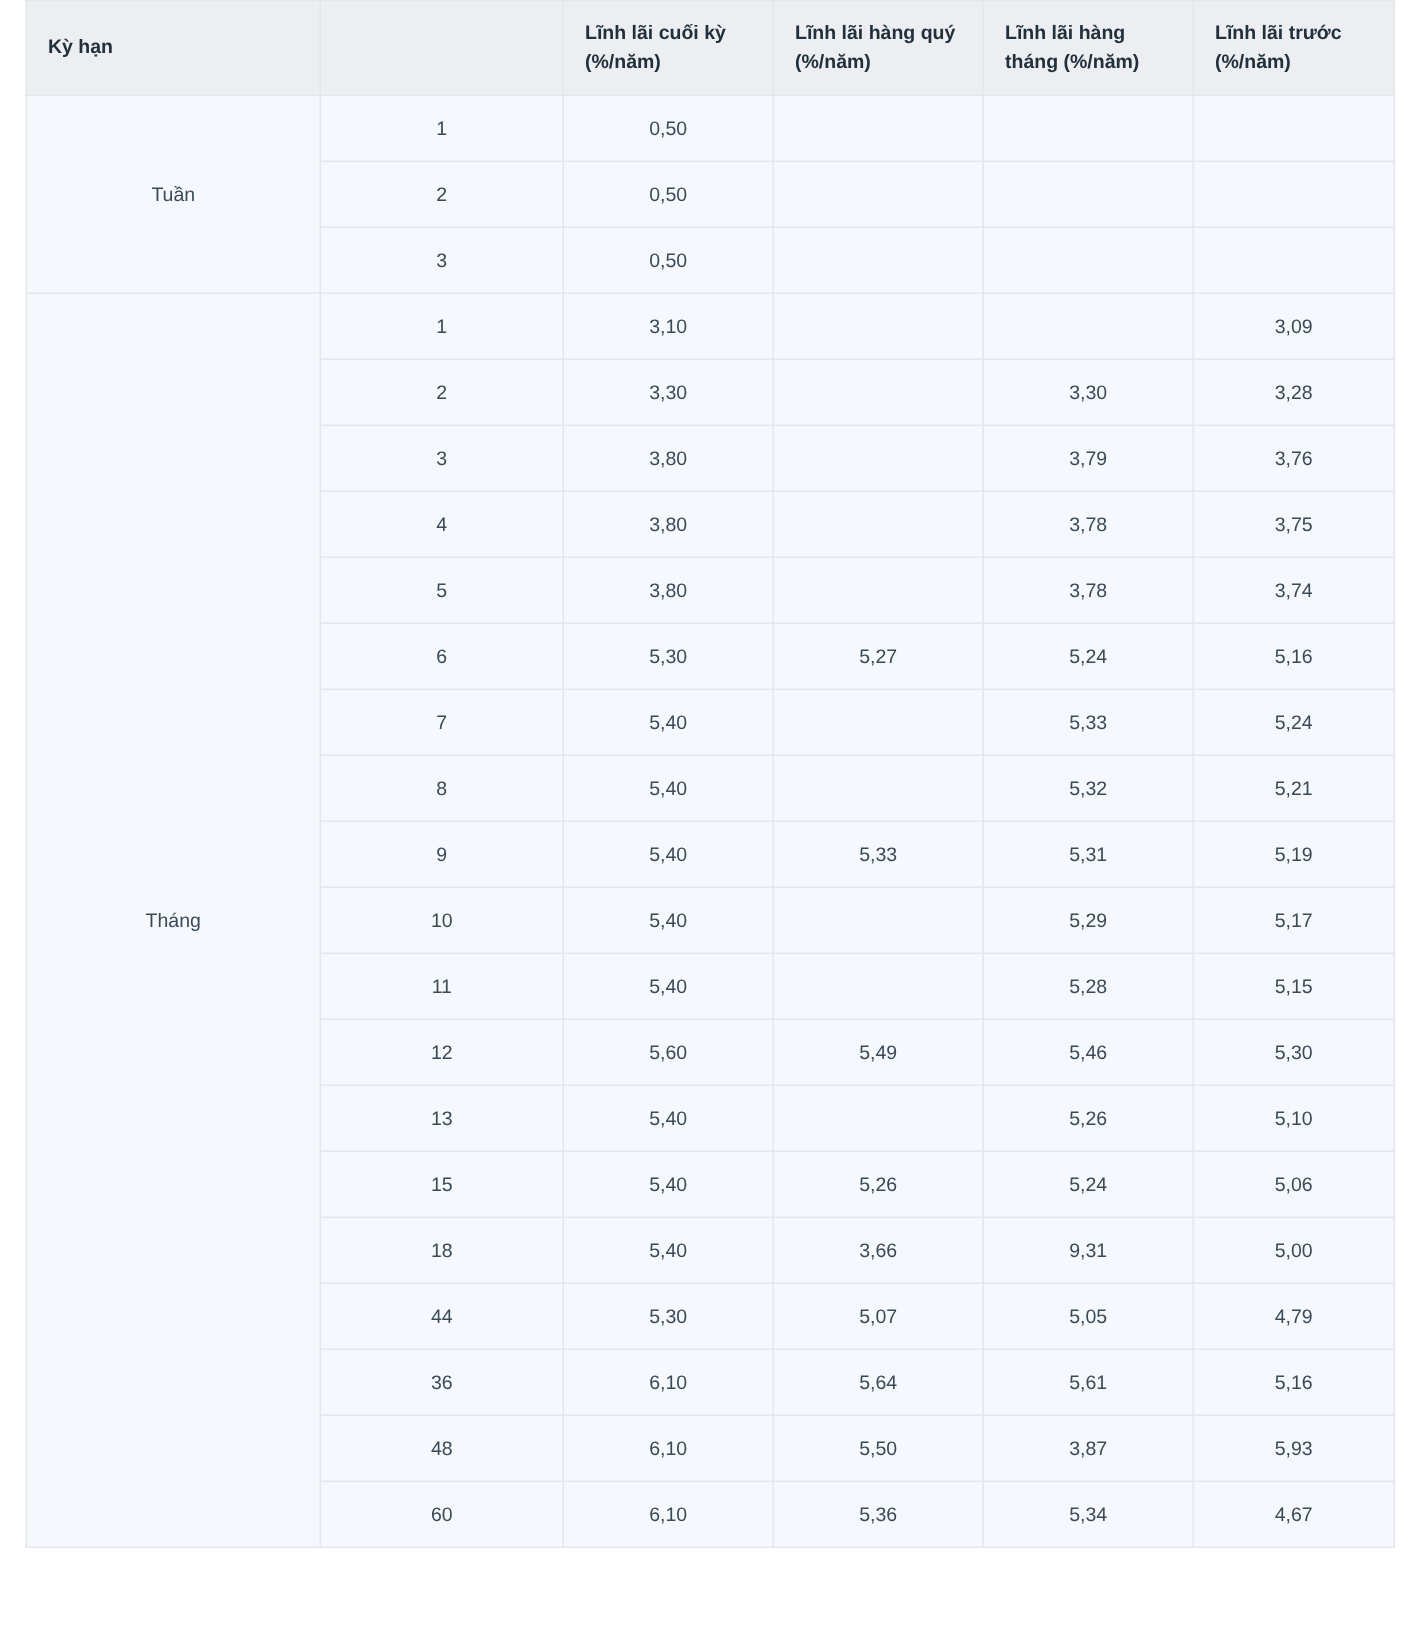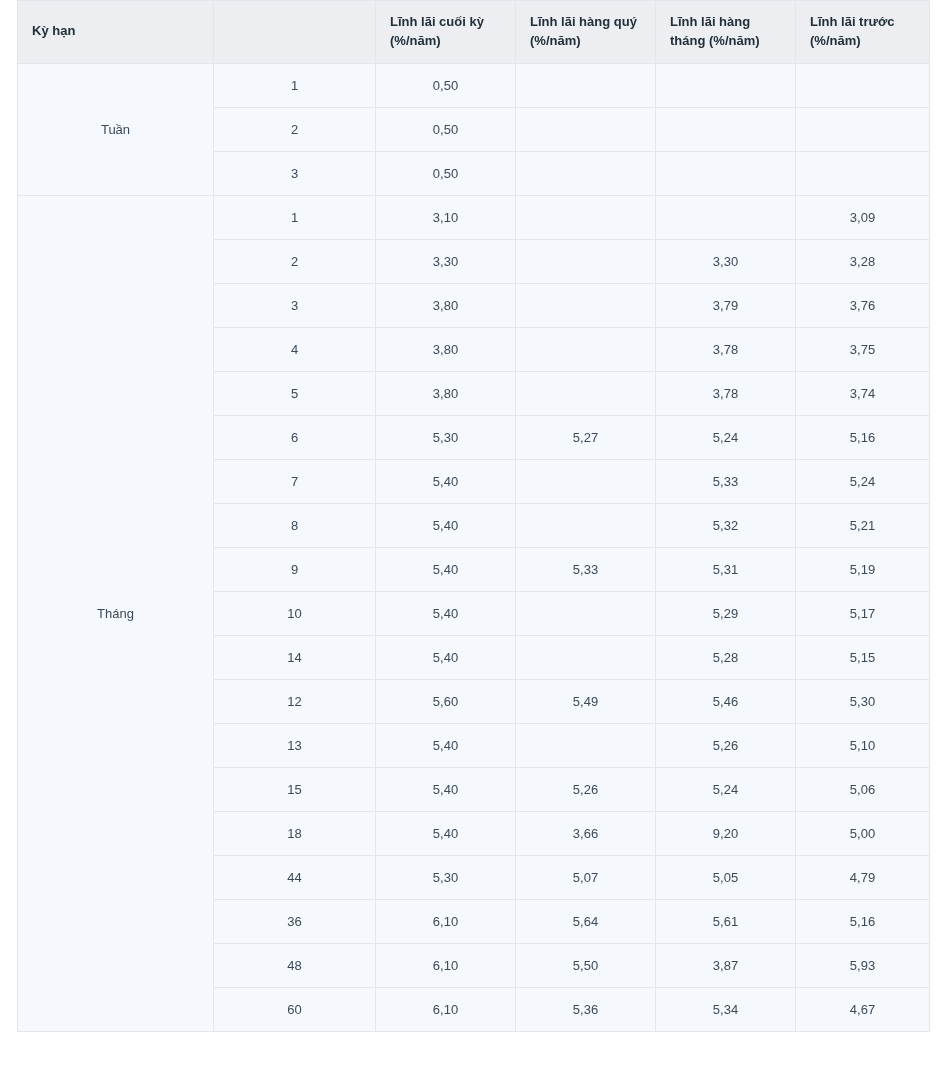--- a/index.html
+++ b/index.html
@@ -189,21 +189,21 @@
           <td>5,19</td>
         </tr>
         <tr>
           <td>10</td>
           <td>5,40</td>
           <td class="empty-cell"></td>
           <td>5,29</td>
           <td>5,17</td>
         </tr>
         <tr>
-          <td>14</td>
+          <td>11</td>
           <td>5,40</td>
           <td class="empty-cell"></td>
           <td>5,28</td>
           <td>5,15</td>
         </tr>
         <tr>
           <td>12</td>
           <td>5,60</td>
           <td>5,49</td>
           <td>5,46</td>
@@ -220,21 +220,21 @@
           <td>15</td>
           <td>5,40</td>
           <td>5,26</td>
           <td>5,24</td>
           <td>5,06</td>
         </tr>
         <tr>
           <td>18</td>
           <td>5,40</td>
           <td>3,66</td>
-          <td>9,20</td>
+          <td>9,31</td>
           <td>5,00</td>
         </tr>
         <tr>
           <td>44</td>
           <td>5,30</td>
           <td>5,07</td>
           <td>5,05</td>
           <td>4,79</td>
         </tr>
         <tr>

